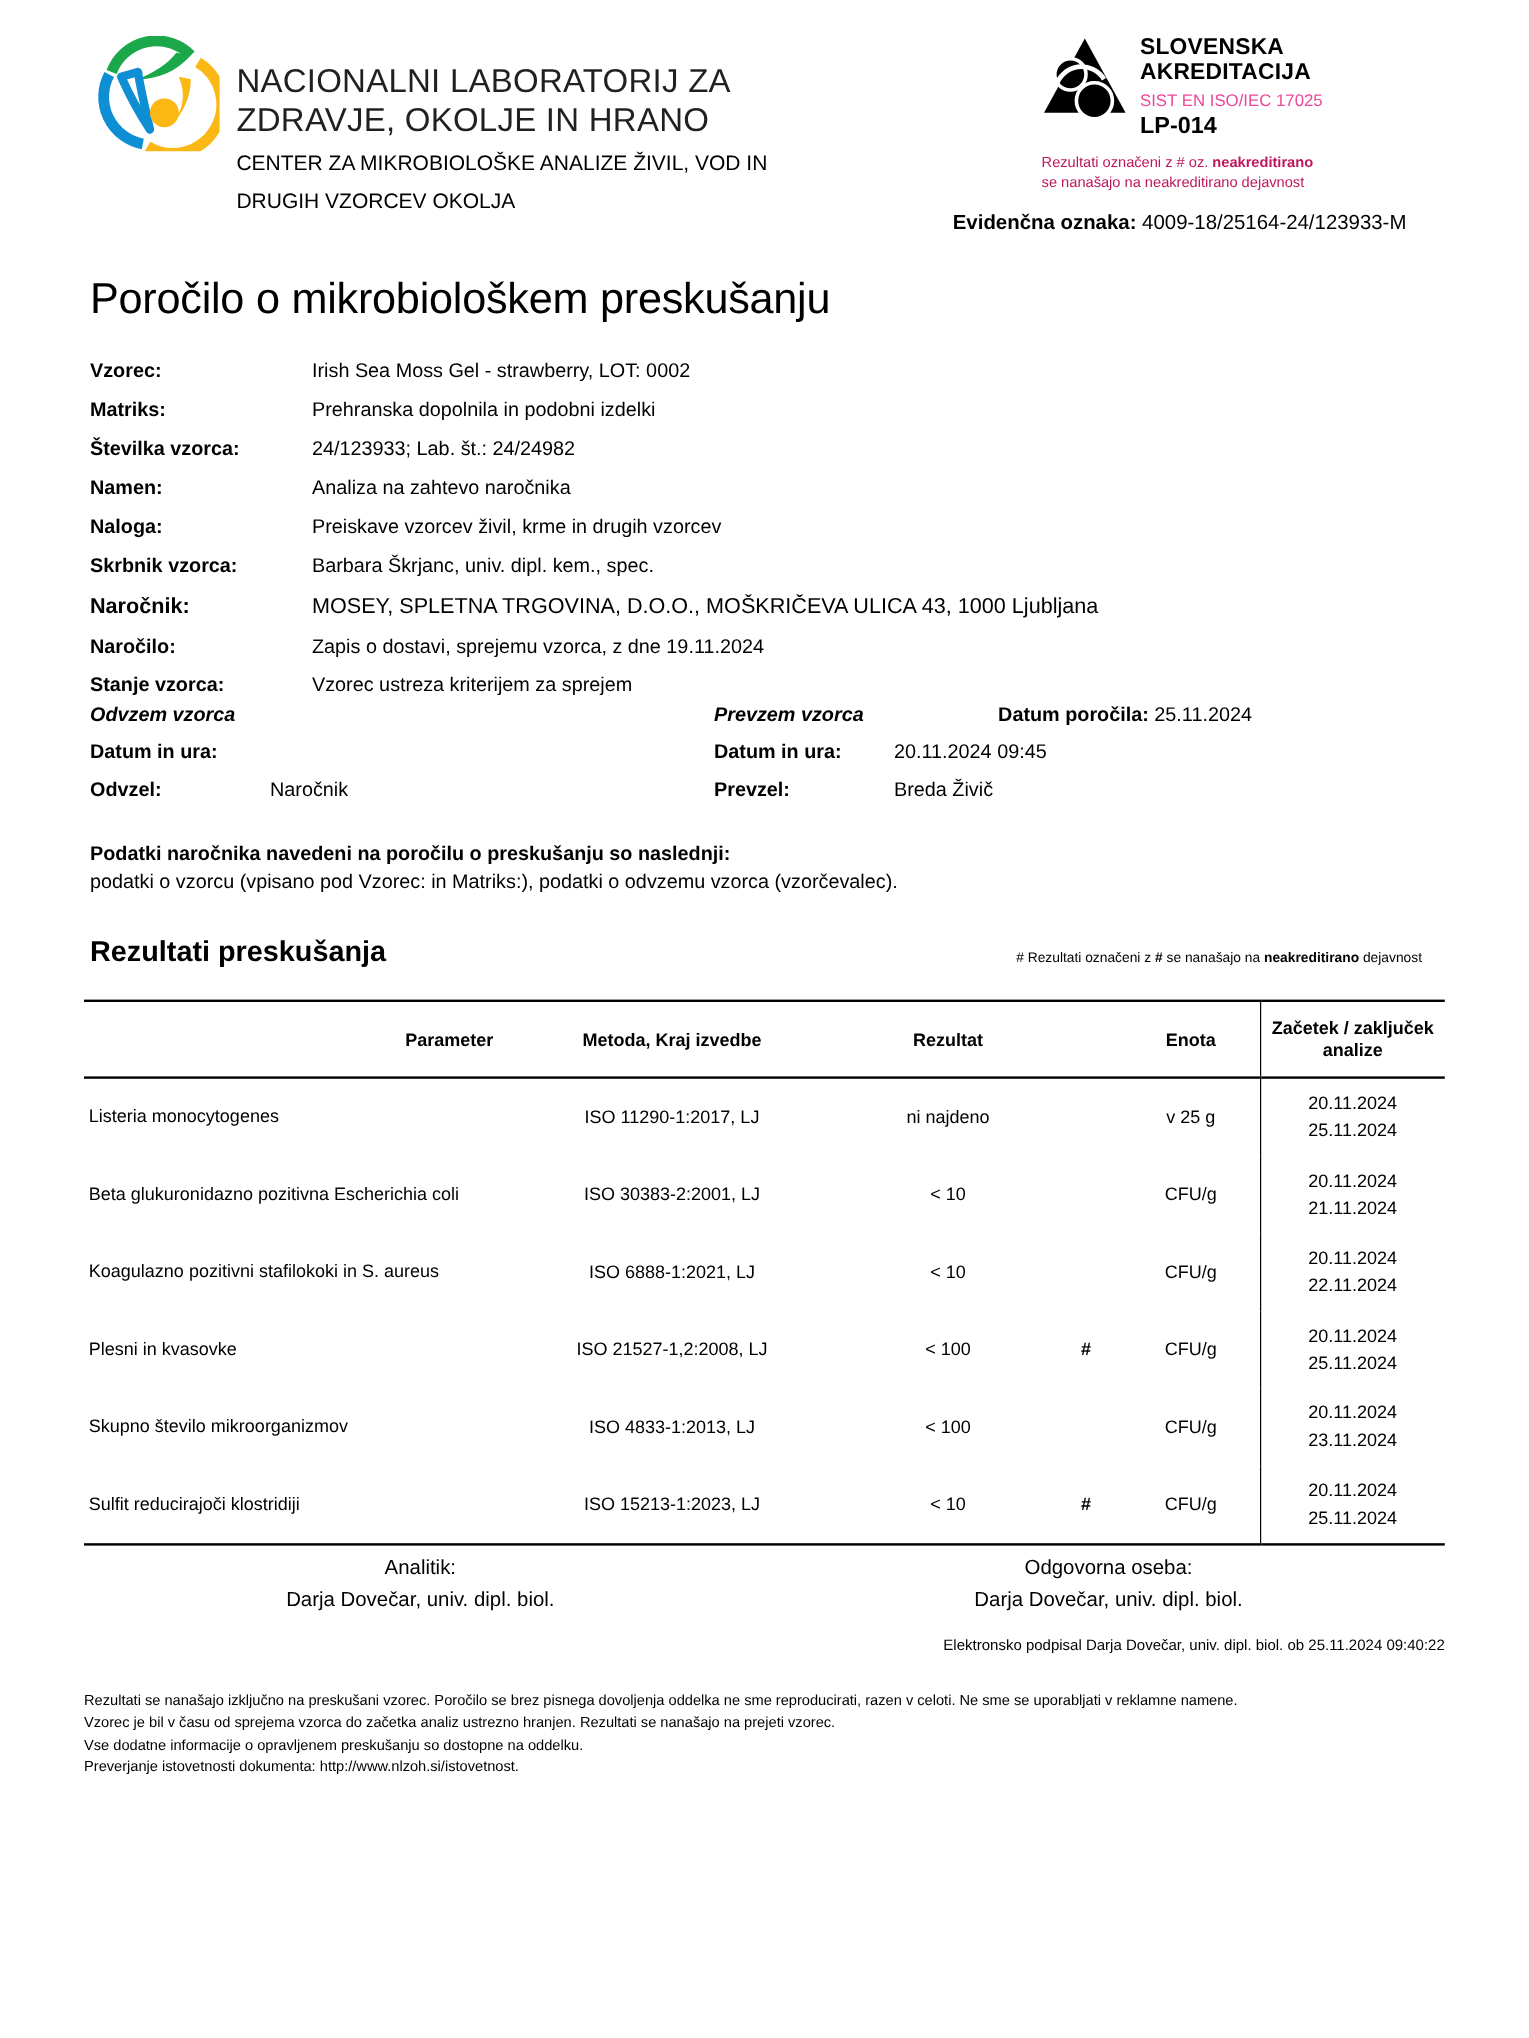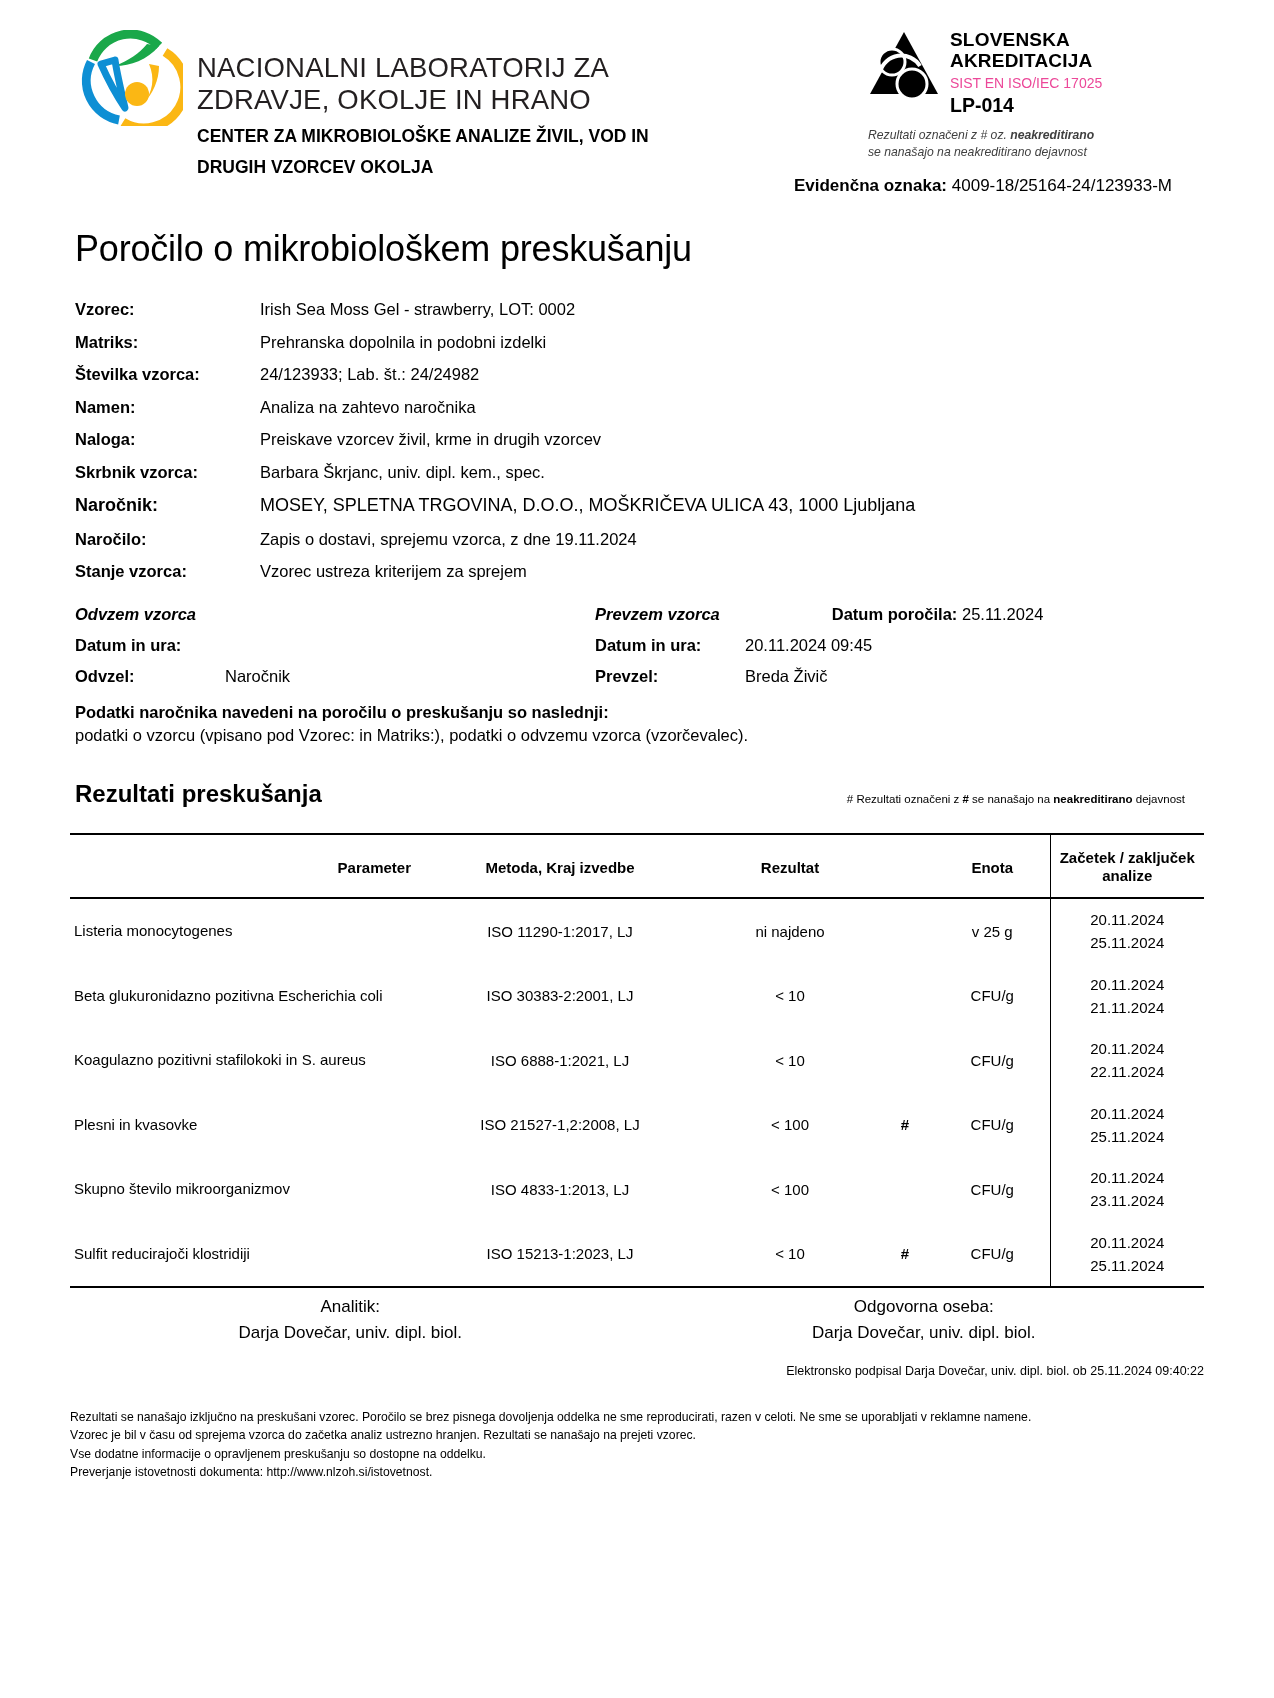--- a/index.html
+++ b/index.html
@@ -20,31 +20,30 @@
   .logo-block { position: absolute; left: 75px; top: 30px; display: flex; align-items: flex-start; }
   .logo-mark { width: 108px; height: 96px; flex: 0 0 108px; margin-right: 14px; }
   .logo-text { padding-top: 22px; }
   .org-name {
     font-size: 27.5px; line-height: 1.16; font-weight: 400; letter-spacing: .2px;
     color: #231f20; white-space: nowrap;
   }
   .org-sub {
     margin-top: 10px; font-size: 17.5px; line-height: 1.24; color: #000;
     white-space: nowrap;
-    font-weight: bold;
   }
 
   .accred { position: absolute; left: 868px; top: 28px; width: 280px; }
   .accred-top { display: flex; align-items: flex-start; }
   .accred-logo { width: 72px; height: 76px; flex: 0 0 72px; margin-right: 10px; }
   .accred-lines { padding-top: 2px; }
   .accred-l1 { font-size: 19px; font-weight: bold; line-height: 1.08; letter-spacing: .2px; }
   .accred-l2 { font-size: 14px; line-height: 1.45; margin-top: 2px; color: #ec4899; }
   .accred-l3 { font-size: 19.5px; font-weight: bold; line-height: 1.2; margin-top: 1px; }
-  .accred-note { margin-top: 9px; font-size: 12.2px; line-height: 1.42; color: #404040; font-style: italic; }
+  .accred-note { margin-top: 9px; font-size: 12.2px; line-height: 1.42; color: #be185d; }
   .accred-note b { font-weight: bold; }
 
   .evidence {
     position: absolute; right: 102px; top: 176px;
     font-size: 17px; white-space: nowrap;
   }
   .evidence b { font-weight: bold; }
 
   
   .title {
@@ -54,21 +53,21 @@
 
   
   .info { position: absolute; left: 75px; top: 300px; width: 1110px; }
   .info-row { display: flex; margin-bottom: 13.5px; }
   .info-row.gap { margin-top: 9px; }
   .info-k { width: 185px; flex: 0 0 185px; font-weight: bold; font-size: 16.5px; }
   .info-v { font-size: 16.5px; }
   .info-row.big .info-k, .info-row.big .info-v { font-size: 18px; }
 
   
-  .samp { position: absolute; left: 75px; top: 605px; width: 1110px; }
+  .samp { position: absolute; left: 75px; top: 587px; width: 1110px; }
   .samp-row { display: flex; align-items: baseline; margin-bottom: 12px; }
   .samp-left { width: 520px; flex: 0 0 520px; display: flex; }
   .samp-right { display: flex; align-items: baseline; flex: 1; }
   .samp-k { font-weight: bold; font-size: 16.5px; width: 150px; flex: 0 0 150px; }
   .samp-k.it { font-style: italic; width: auto; flex: 0 0 auto; }
   .samp-v { font-size: 16.5px; }
   .rep-date { margin-left: 112px; font-size: 16.5px; white-space: nowrap; }
   .rep-date b { font-weight: bold; }
 
   .notice { position: absolute; left: 75px; top: 703px; width: 1110px; }

